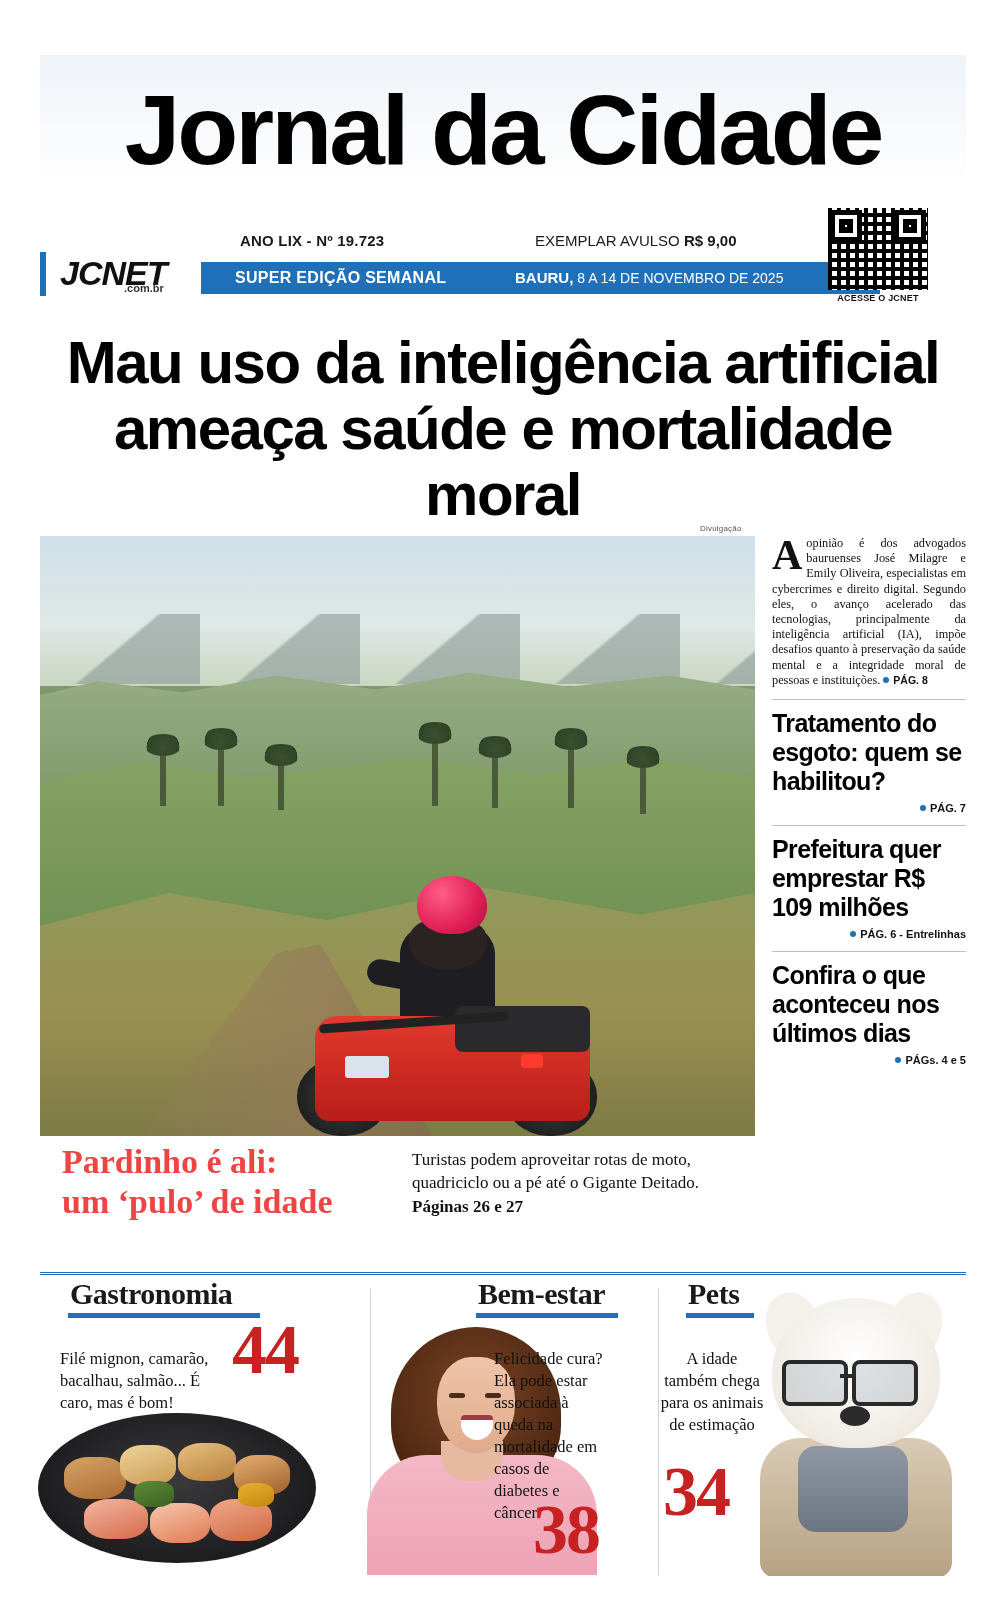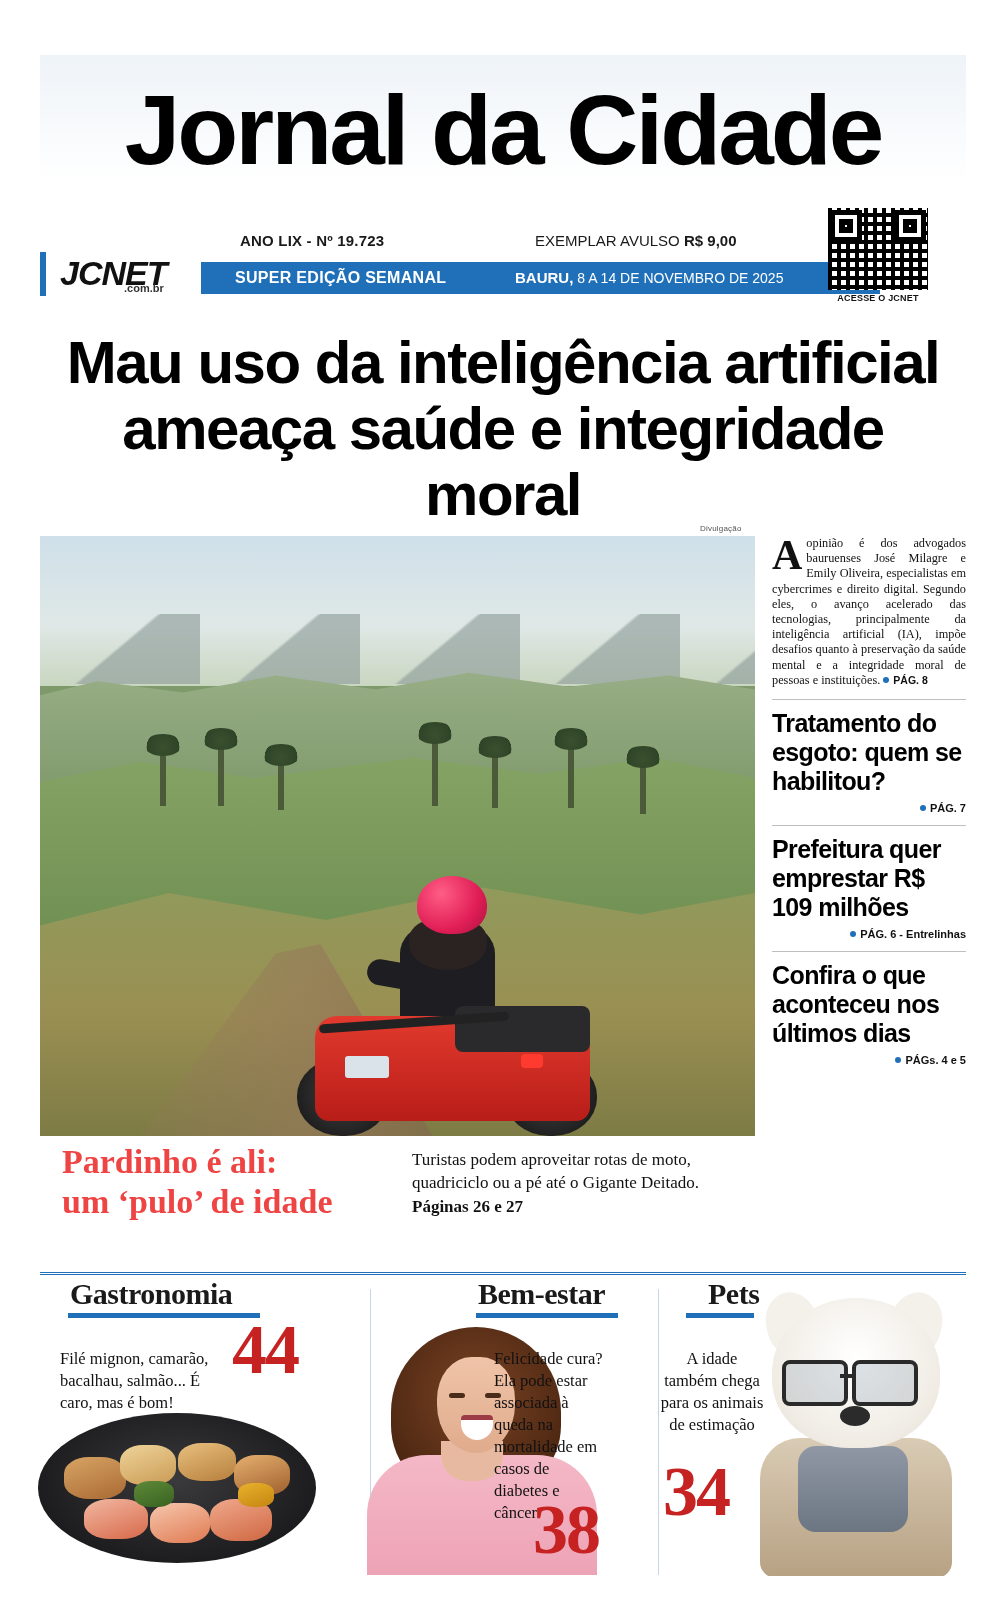--- a/index.html
+++ b/index.html
@@ -558,21 +558,21 @@
     <div class="jc-dom">.com.br</div>
   </div>
 
   <div class="qr-wrap">
     <div class="qr"></div>
     <div class="qr-label">ACESSE O JCNET</div>
   </div>
 
   <div class="headline">
     <span class="l1">Mau uso da inteligência artificial</span>
-    <span class="l2">ameaça saúde e integridade moral</span>
+    <span class="l2">ameaça saúde e mortalidade moral</span>
   </div>
 
   <div class="photo-credit">Divulgação</div>
   <div class="photo">
     <div class="sky"></div>
     <div class="mount-far"></div>
     <div class="hills-mid"></div>
     <div class="field-a"></div>
     <div class="field-b"></div>
     <div class="trail"></div>
@@ -663,18 +663,18 @@
     <div class="d-ear l"></div>
     <div class="d-ear r"></div>
     <div class="d-body"></div>
     <div class="d-shirt"></div>
     <div class="d-head"></div>
     <div class="d-glass l"></div>
     <div class="d-glass r"></div>
     <div class="d-bridge"></div>
     <div class="d-nose"></div>
   </div>
-  <div class="sec-title" style="left:708px; top:1277px;">Pets</div>
+  <div class="sec-title" style="left:688px; top:1277px;">Pets</div>
   <div class="sec-underline" style="left:686px; top:1313px; width:68px;"></div>
   <div class="sec-text" style="left:660px; top:1320px; width:104px; text-align:center;">A idade também chega para os animais de estimação</div>
   <div class="sec-num" style="left:663px; top:1452px;">34</div>
 
 </div>
 
 </body></html>

